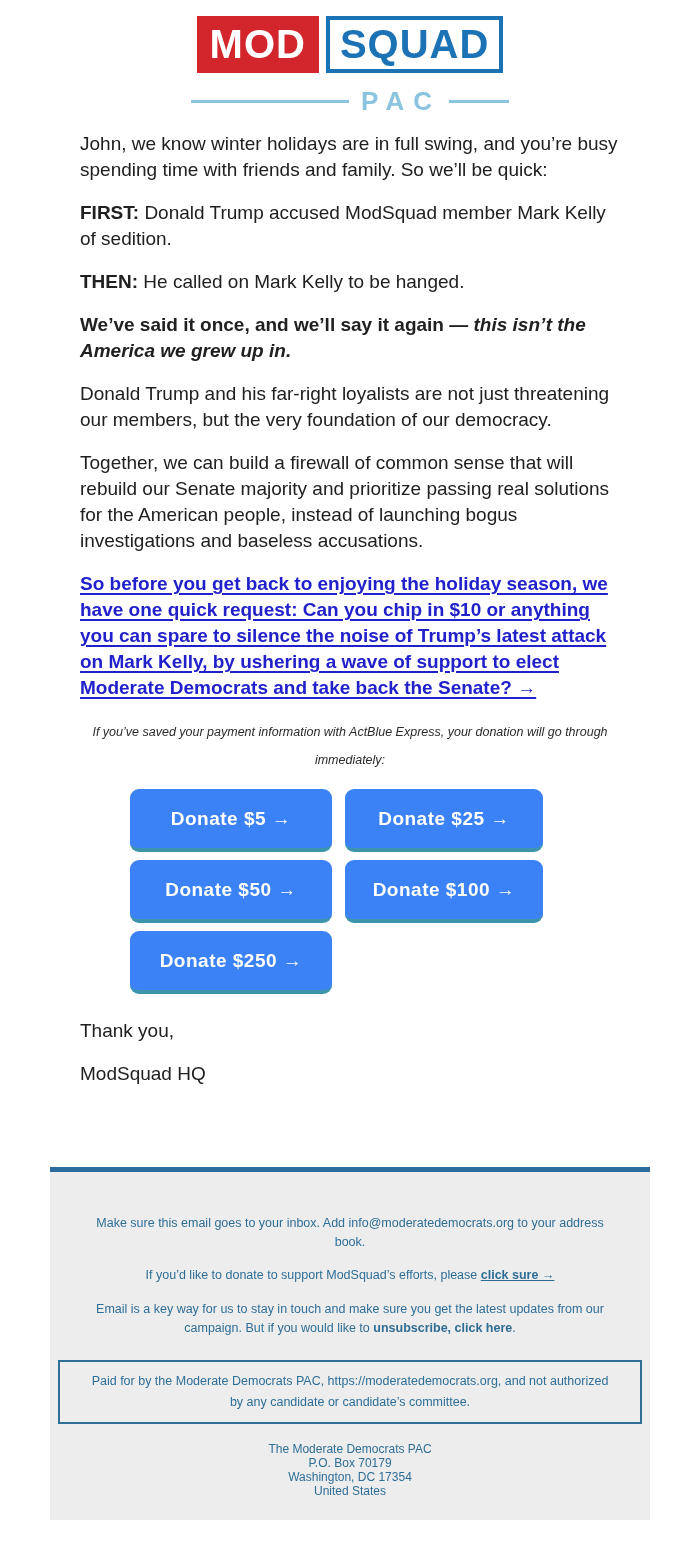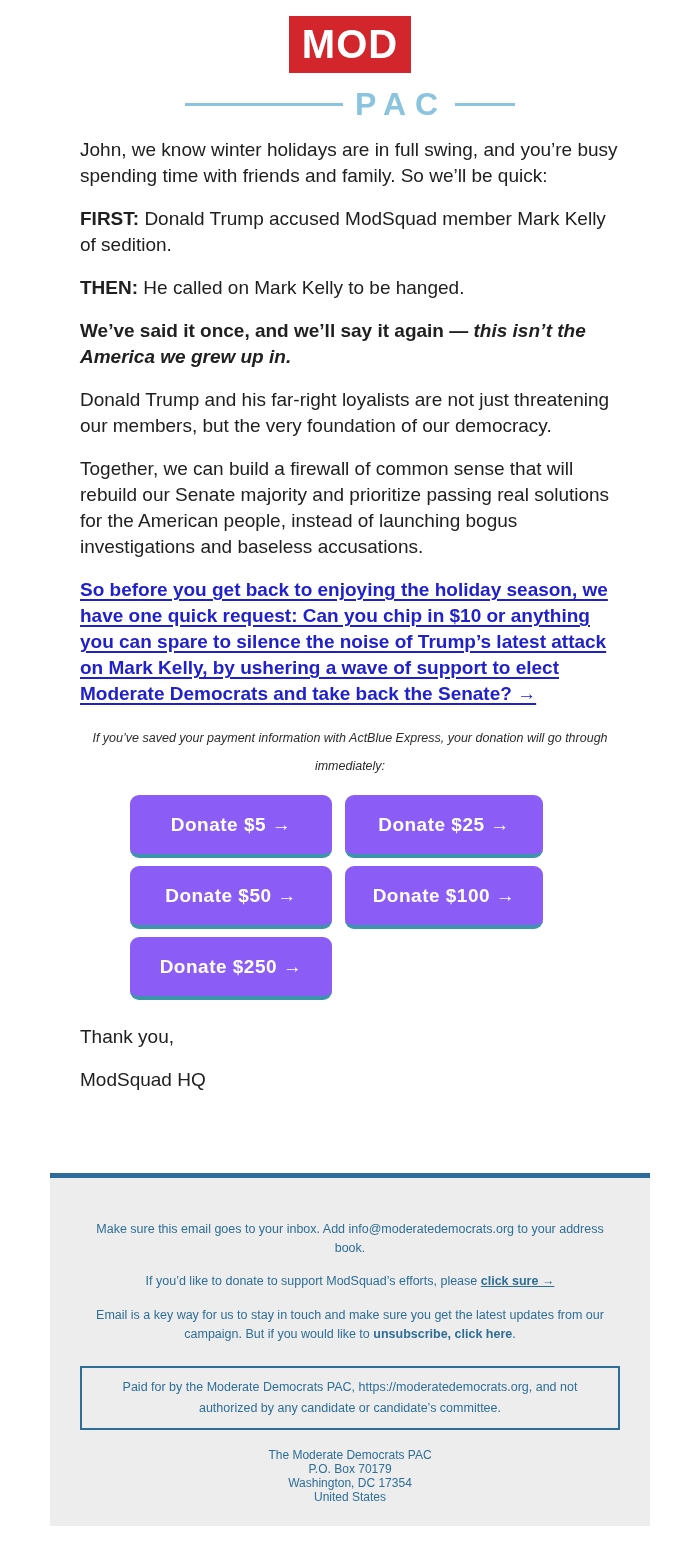--- a/index.html
+++ b/index.html
@@ -14,21 +14,21 @@
     background: #D2252C; color: #ffffff; font-weight: 800; font-size: 40px;
     letter-spacing: 1px; height: 57px; display: flex; align-items: center; padding: 0 13px;
   }
   .logo-squad {
     background: #ffffff; color: #1B72B4; border: 4px solid #1B72B4; font-weight: 800;
     font-size: 40px; letter-spacing: 1px; height: 57px; display: flex; align-items: center; padding: 0 10px;
   }
   .pac-row { display: flex; align-items: center; margin-top: 13px; }
   .pac-line-left  { width: 158px; height: 3px; background: #8AC4DE; margin-right: 10px; }
   .pac-line-right { width: 60px;  height: 3px; background: #8AC4DE; margin-left: 8px; }
-  .pac-text { color: #8AC4DE; font-weight: 700; font-size: 32px; letter-spacing: 9px; text-indent: 2px; }
+  .pac-text { color: #8AC4DE; font-weight: 700; font-size: 26px; letter-spacing: 9px; text-indent: 2px; }
 
   
   .content { padding: 14px 80px 0 80px; color: #202020; font-size: 19px; line-height: 1.37; }
   .content p { margin: 0 0 17px 0; }
   .content strong { font-weight: 700; }
   .bold-italic { font-style: italic; font-weight: 700; }
   .cta-link {
     display: block; color: #2121CC; font-weight: 700; text-decoration: underline;
     text-decoration-thickness: 2px; text-underline-offset: 3px; margin: 0 0 17px 0; cursor: pointer;
   }
@@ -36,51 +36,52 @@
     text-align: center; font-style: italic; font-size: 12.5px; line-height: 2.25;
     color: #2b2b2b; margin: 10px 0 8px 0 !important;
   }
 
   
   .donate-grid {
     display: grid; grid-template-columns: 202px 198px; column-gap: 13px; row-gap: 8px;
     margin: 14px 0 24px 50px;
   }
   .donate-btn {
-    background: #8b5cf6; border-bottom: 4px solid #3C94AD; border-radius: 9px;
+    background: #3b82f6; border-bottom: 4px solid #3C94AD; border-radius: 9px;
     color: #ffffff; font-weight: 700; font-size: 19px; letter-spacing: 0.5px;
     text-align: center; padding: 17px 0 16px 0; cursor: pointer;
   }
 
   .signoff { margin: 0; }
 
   
   .footer {
     width: 600px; margin: 80px auto 4px auto; background: #EDEDED;
     border-top: 5px solid #2C6C9C; padding: 30px 0 22px 0;
     color: #2E6E96; font-size: 12.5px; line-height: 1.55; text-align: center;
   }
   .footer p { margin: 12px auto 14px auto; width: 524px; }
   .footer-link { font-weight: 700; text-decoration: underline; cursor: pointer; }
   .footer-link-bold { font-weight: 700; cursor: pointer; }
   .disclaimer-box {
-    width: 540px; margin: 22px auto 18px auto; border: 2px solid #2E6E96;
+    width: 584px; margin: 22px auto 18px auto; border: 2px solid #2E6E96;
     padding: 9px 26px; line-height: 1.65;
   }
   .address { line-height: 1.18; font-size: 12px; margin-top: 14px; text-align: center; }
   .address div { margin: 0; }
 </style>
 </head>
 <body>
 
 <div class="email">
 
   <div class="logo-wrap">
     <div class="logo-row">
       <div class="logo-mod">MOD</div>
+      <div class="logo-squad">SQUAD</div>
     </div>
     <div class="pac-row">
       <div class="pac-line-left"></div>
       <div class="pac-text">PAC</div>
       <div class="pac-line-right"></div>
     </div>
   </div>
 
   <div class="content">
     <p>John, we know winter holidays are in full swing, and you’re busy spending time with friends and family. So we’ll be quick:</p>

